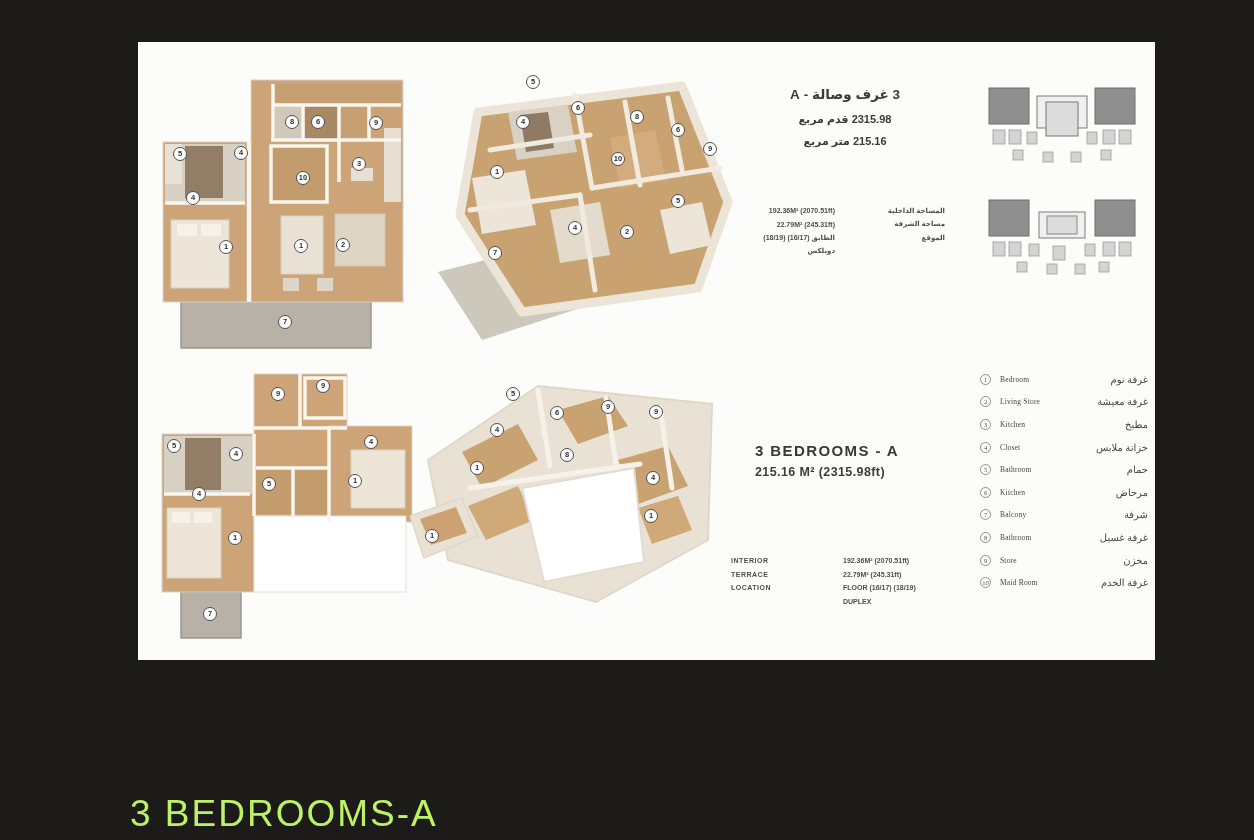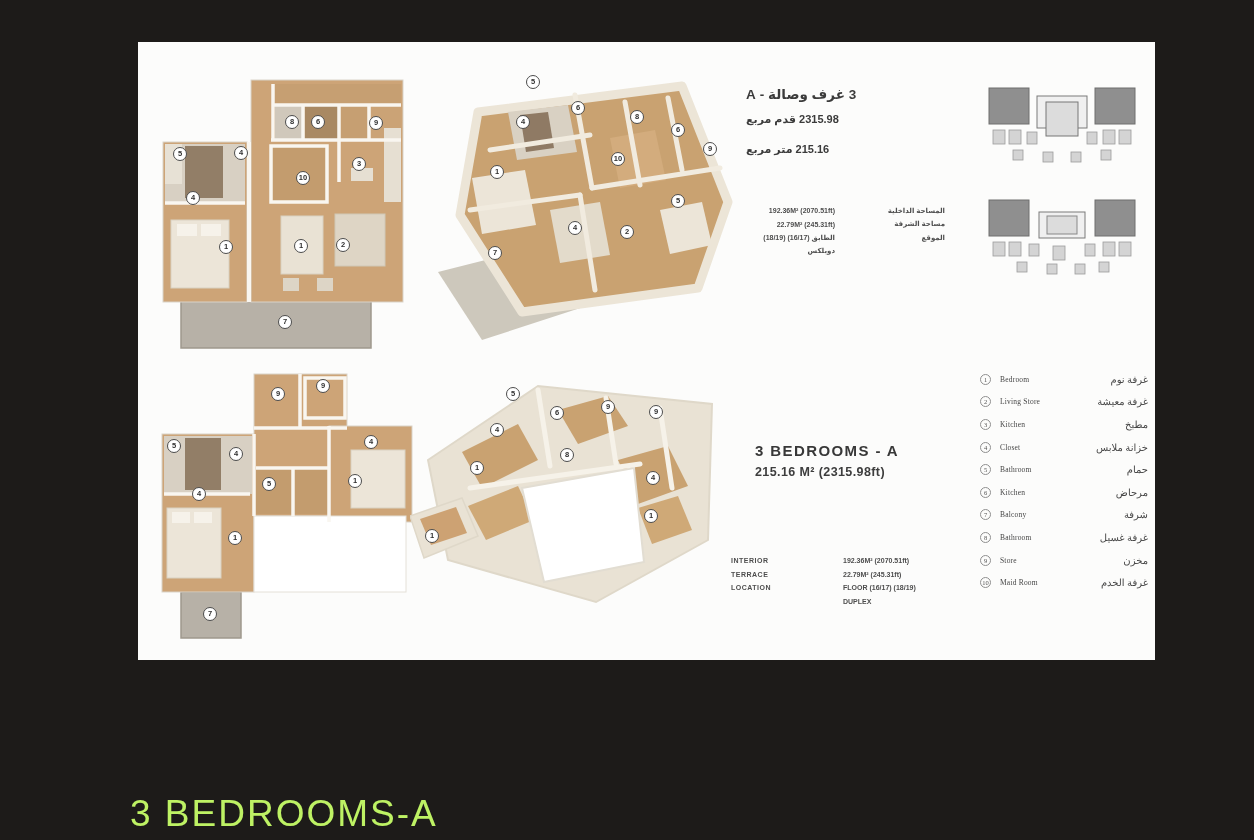--- a/index.html
+++ b/index.html
@@ -13,24 +13,24 @@
     background:#fcfcfb;
   }
   .plan{position:absolute;}
   .plan svg{display:block;}
   .marker{
     position:absolute;width:14px;height:14px;margin-left:-7px;margin-top:-7px;
     border-radius:50%;background:#ffffff;border:1.3px solid #4c4c4c;
     color:#2e2e2e;font-size:7.5px;font-weight:700;line-height:1;
     display:flex;align-items:center;justify-content:center;box-sizing:border-box;
   }
-  .arabic-title{position:absolute;left:608px;top:44px;width:198px;text-align:left;}
+  .arabic-title{position:absolute;left:608px;top:44px;width:198px;text-align:center;}
   .at1{font-size:13.5px;font-weight:700;color:#3b3b3b;letter-spacing:.3px;}
   .at2{font-size:11px;font-weight:700;color:#3b3b3b;margin-top:11px;}
-  .at3{font-size:11px;font-weight:700;color:#3b3b3b;margin-top:17px;}
+  .at3{font-size:11px;font-weight:700;color:#3b3b3b;margin-top:9px;}
   .siteplans{position:absolute;left:845px;top:34px;width:160px;}
   .siteplans svg{display:block;margin-bottom:12px;}
   .unit-title{position:absolute;left:617px;top:400px;width:230px;}
   .unit-name{font-size:15px;font-weight:700;letter-spacing:1.4px;color:#383838;}
   .unit-area{font-size:12.5px;font-weight:600;letter-spacing:.4px;color:#3d3d3d;margin-top:6px;}
   .info-top{position:absolute;left:605px;top:162px;width:202px;}
   .info-bottom{position:absolute;left:593px;top:512px;width:232px;}
   .inforow{display:flex;align-items:center;height:13.5px;font-size:7px;color:#4d4d4d;}
   .info-top .ival{width:92px;text-align:right;font-weight:600;}
   .info-top .ilab{width:102px;text-align:right;margin-left:8px;font-weight:600;}

